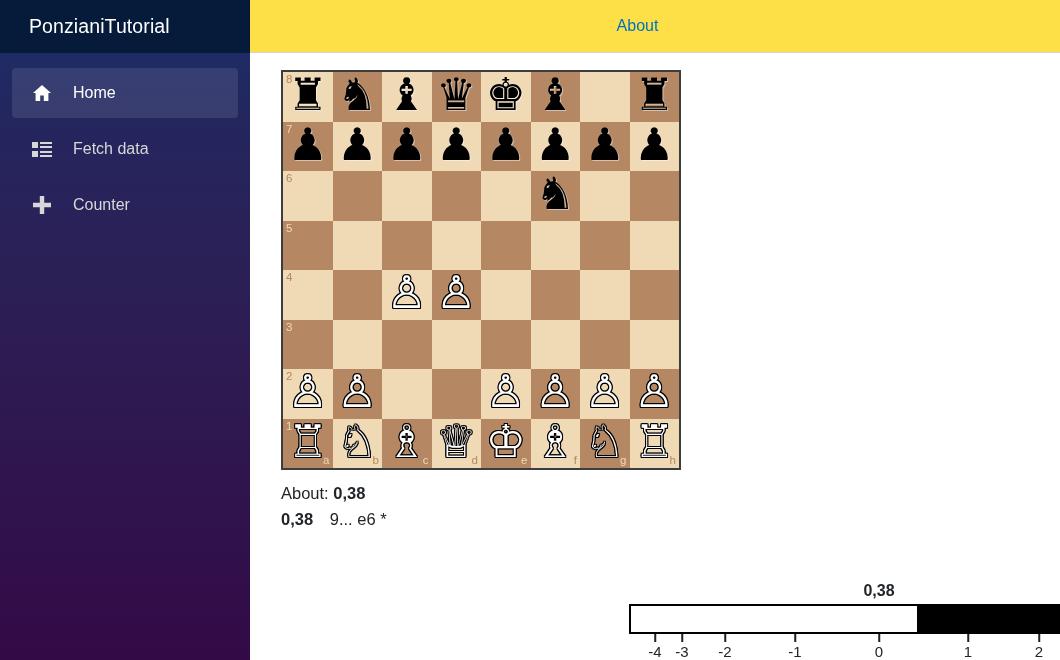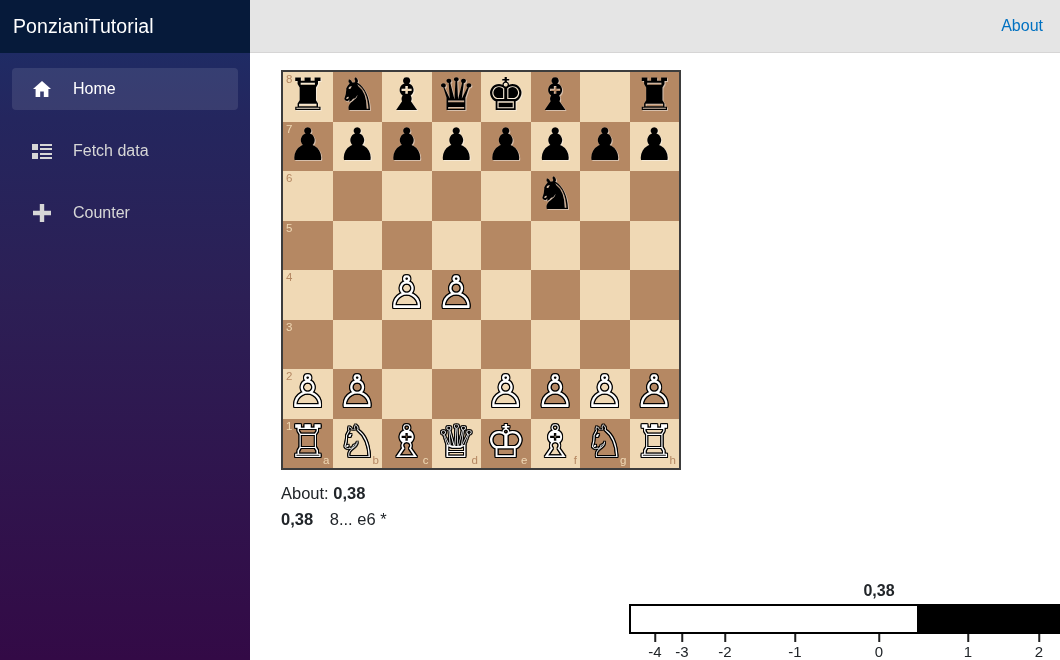--- a/index.html
+++ b/index.html
@@ -27,44 +27,44 @@
     background-image: linear-gradient(180deg, #1b2f69 0%, #24265e 18%, #2c1f55 45%, #330a46 100%);
     display: flex;
     flex-direction: column;
   }
 
   .brand-bar {
     height: 53px;
     background: #061a3a;
     display: flex;
     align-items: center;
-    padding-left: 13px;
+    padding-left: 29px;
   }
 
   .brand-title {
     color: #ffffff;
     font-size: 19.5px;
     font-weight: normal;
     letter-spacing: 0.1px;
     white-space: nowrap;
   }
 
   .nav-list {
     padding: 15px 12px 0 12px;
     display: flex;
     flex-direction: column;
   }
 
   .nav-item {
     display: flex;
     align-items: center;
-    height: 42px;
+    height: 50px;
     padding-left: 19px;
     border-radius: 4px;
-    margin-bottom: 20px;
+    margin-bottom: 6px;
     cursor: pointer;
     text-decoration: none;
   }
 
   .nav-item.active {
     background: rgba(255, 255, 255, 0.10);
   }
 
   .nav-icon {
     width: 22px;
@@ -91,26 +91,26 @@
     height: 660px;
     display: flex;
     flex-direction: column;
     background: #ffffff;
     position: relative;
   }
 
   .topbar {
     height: 53px;
     flex: 0 0 53px;
-    background: #e5e5e5;
+    background: #fde047;
     border-bottom: 1px solid #d6d5d5;
     display: flex;
     align-items: center;
-    justify-content: flex-end;
-    padding-right: 17px;
+    justify-content: center;
+    padding-right: 35px;
   }
 
   .topbar-link {
     color: #0071c1;
     font-size: 16px;
     text-decoration: none;
     cursor: pointer;
   }
 
   .content {
@@ -461,21 +461,21 @@
           </div>
       </div>
 
       <div class="engine-info">
         <div class="engine-line">
           <span>About:</span>
           <b>0,38</b>
         </div>
         <div class="pv-line">
           <span class="pv-score">0,38</span>
-          <span class="pv-moves">8... e6 *</span>
+          <span class="pv-moves">9... e6 *</span>
         </div>
       </div>
 
       <div class="eval-block">
         <div class="eval-value">0,38</div>
         <div class="eval-bar">
           <div class="eval-fill-white" id="eval-fill" style="width: 57.7%;"></div>
         </div>
         <div class="eval-axis" id="eval-axis">
             <div class="eval-tick" style="left: 5.2%;"></div>

